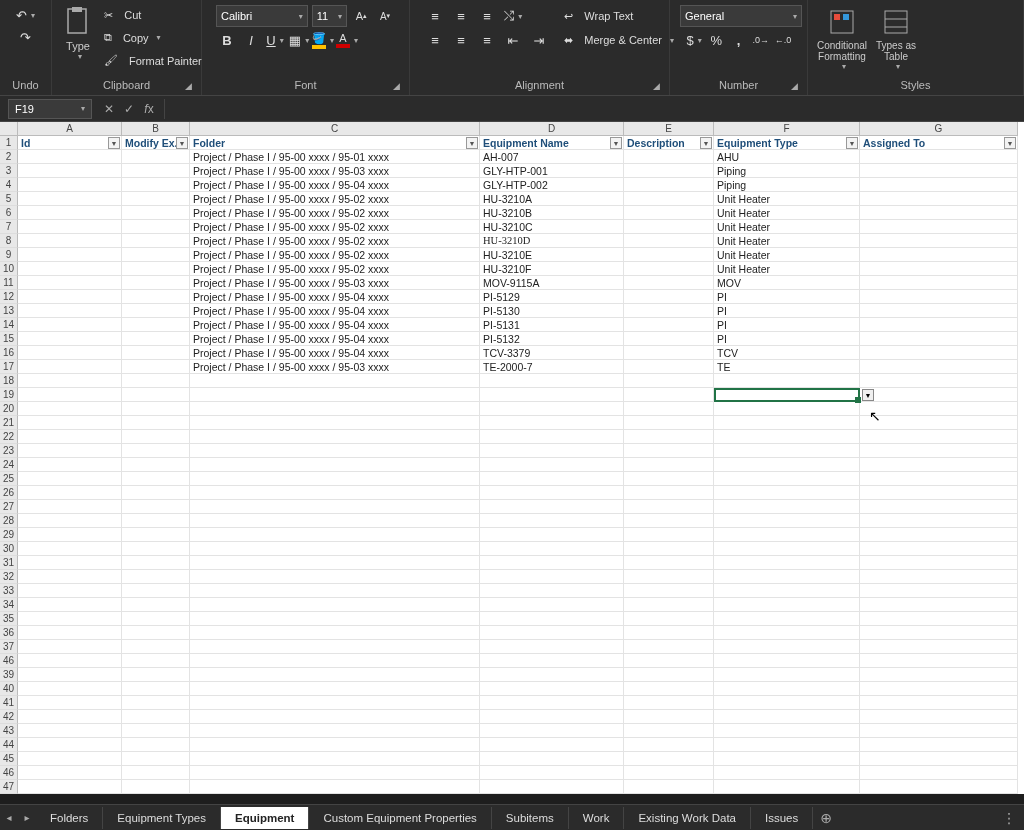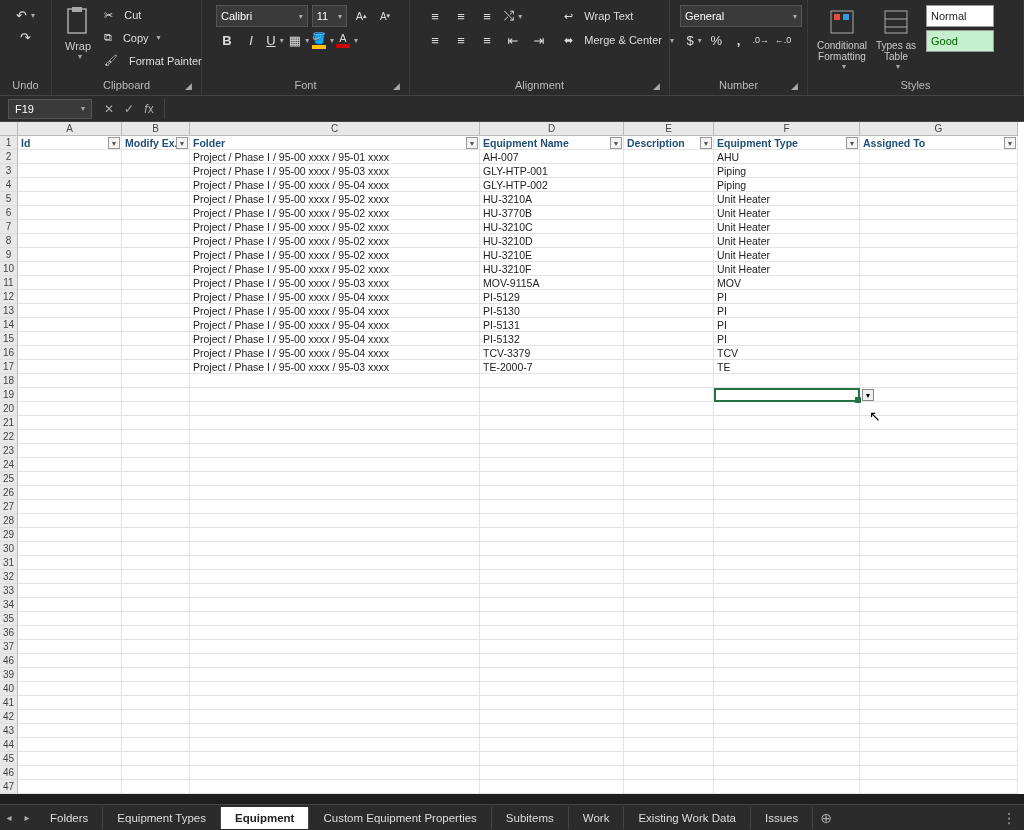--- a/index.html
+++ b/index.html
@@ -78,21 +78,21 @@
 
   <div class="group" style="width:150px;">
     <div class="group-body">
       <div class="big-btn">
         <div class="icon-box">
             <svg width="28" height="30">
               <rect x="4" y="2" width="18" height="24" fill="none" stroke="#aaa" stroke-width="1.5"></rect>
               <rect x="8" y="0" width="10" height="5" fill="#aaa"></rect>
             </svg>
           </div>
-        <span>Wrap</span>
+        <span>Type</span>
           <span class="chev">▾</span>
       </div>
       <div class="mini-col">
         <div class="mini-row"><span>✂</span>&nbsp;<span>Cut</span></div>
         <div class="mini-row"><span>⧉</span>&nbsp;<span>Copy</span><span class="chev">▾</span></div>
         <div class="mini-row"><span>🖌</span>&nbsp;<span>Format Painter</span></div>
       </div>
     </div>
     <div class="group-label">Clipboard</div>
     <div class="launcher">◢</div>
@@ -214,25 +214,20 @@
       <div class="big-btn">
         <div class="icon-box">
             <svg width="26" height="26">
               <rect x="2" y="2" width="22" height="22" fill="none" stroke="#aaa"></rect>
               <line x1="2" y1="10" x2="24" y2="10" stroke="#aaa"></line>
               <line x1="2" y1="18" x2="24" y2="18" stroke="#aaa"></line>
             </svg>
           </div>
         <span style="font-size:10px;line-height:11px;text-align:center;">Types as Table</span>
           <span class="chev">▾</span>
-      </div>
-      <div class="mini-col">
-        <div class="styles-cell">Normal</div>
-        <div class="styles-cell good">Good</div>
-        <div style="height:18px;"></div>
       </div>
     </div>
     <div class="group-label">Styles</div>
   </div>
 </div>
 
 <div class="fxbar">
   <div class="namebox">
       <span>F19</span>
       <span class="chev">▾</span>
@@ -369,39 +364,39 @@
         <div class="cell cC" style="width: 290px;">Project / Phase I / 95-00 xxxx / 95-02 xxxx</div>
         <div class="cell cD" style="width: 144px;">HU-3210A</div>
         <div class="cell cE" style="width: 90px;"></div>
         <div class="cell cF" style="width: 146px;">Unit Heater</div>
         <div class="cell cG" style="width: 158px;"></div>
       </div>
       <div class="row">
         <div class="cell cA" style="width: 104px;"></div>
         <div class="cell cB" style="width: 68px;"></div>
         <div class="cell cC" style="width: 290px;">Project / Phase I / 95-00 xxxx / 95-02 xxxx</div>
-        <div class="cell cD" style="width: 144px;">HU-3770B</div>
+        <div class="cell cD" style="width: 144px;">HU-3210B</div>
         <div class="cell cE" style="width: 90px;"></div>
         <div class="cell cF" style="width: 146px;">Unit Heater</div>
         <div class="cell cG" style="width: 158px;"></div>
       </div>
       <div class="row">
         <div class="cell cA" style="width: 104px;"></div>
         <div class="cell cB" style="width: 68px;"></div>
         <div class="cell cC" style="width: 290px;">Project / Phase I / 95-00 xxxx / 95-02 xxxx</div>
         <div class="cell cD" style="width: 144px;">HU-3210C</div>
         <div class="cell cE" style="width: 90px;"></div>
         <div class="cell cF" style="width: 146px;">Unit Heater</div>
         <div class="cell cG" style="width: 158px;"></div>
       </div>
       <div class="row">
         <div class="cell cA" style="width: 104px;"></div>
         <div class="cell cB" style="width: 68px;"></div>
         <div class="cell cC" style="width: 290px;">Project / Phase I / 95-00 xxxx / 95-02 xxxx</div>
-        <div class="cell cD" style="width: 144px;">HU-3210D</div>
+        <div class="cell cD" style="width: 144px; font-family: Liberation Serif, serif;">HU-3210D</div>
         <div class="cell cE" style="width: 90px;"></div>
         <div class="cell cF" style="width: 146px;">Unit Heater</div>
         <div class="cell cG" style="width: 158px;"></div>
       </div>
       <div class="row">
         <div class="cell cA" style="width: 104px;"></div>
         <div class="cell cB" style="width: 68px;"></div>
         <div class="cell cC" style="width: 290px;">Project / Phase I / 95-00 xxxx / 95-02 xxxx</div>
         <div class="cell cD" style="width: 144px;">HU-3210E</div>
         <div class="cell cE" style="width: 90px;"></div>

